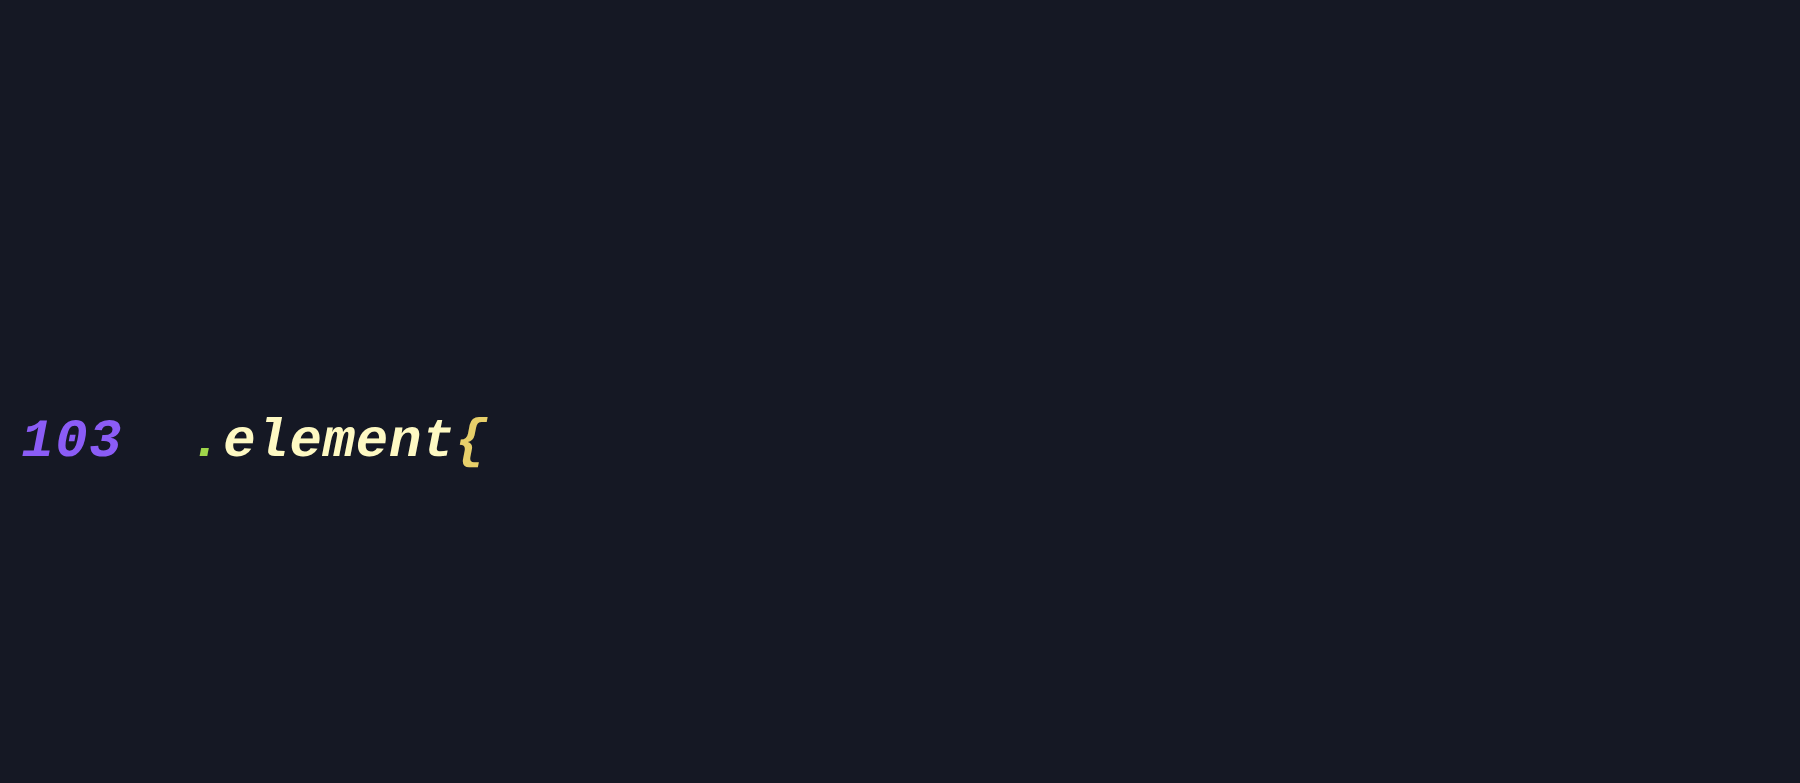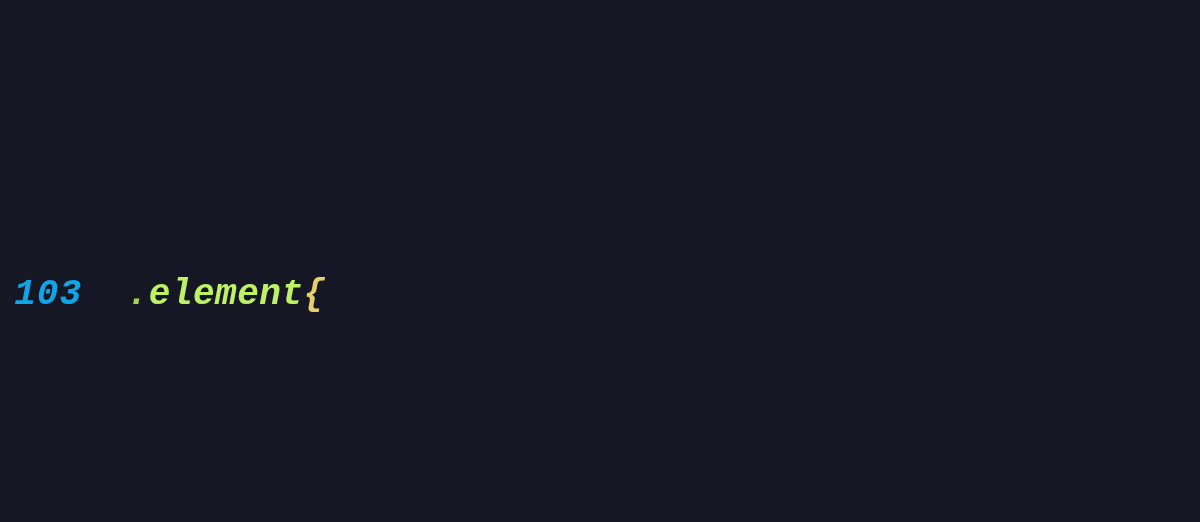--- a/index.html
+++ b/index.html
@@ -22,34 +22,34 @@
     letter-spacing: 0.5px;
   }
   .line {
     display: flex;
     align-items: center;
     height: 65px;
   }
   .gutter {
     width: 82px;
     text-align: right;
-    color: #0ea5e9;
+    color: #8b5cf6;
     padding-right: 22px;
     flex-shrink: 0;
     user-select: none;
     letter-spacing: 1px;
   }
   .code {
     display: flex;
     align-items: center;
     position: relative;
   }
 
   .tok-selector   { color: #9fd64a; }
-  .tok-class      { color: #bef264; }
+  .tok-class      { color: #fef9c3; }
   .tok-punc-brace { color: #e7cf6a; }
 
   .indent1 { padding-left: 1.05ch; }
 </style>
 </head>
 <body>
 
 <div class="editor">
 
   

